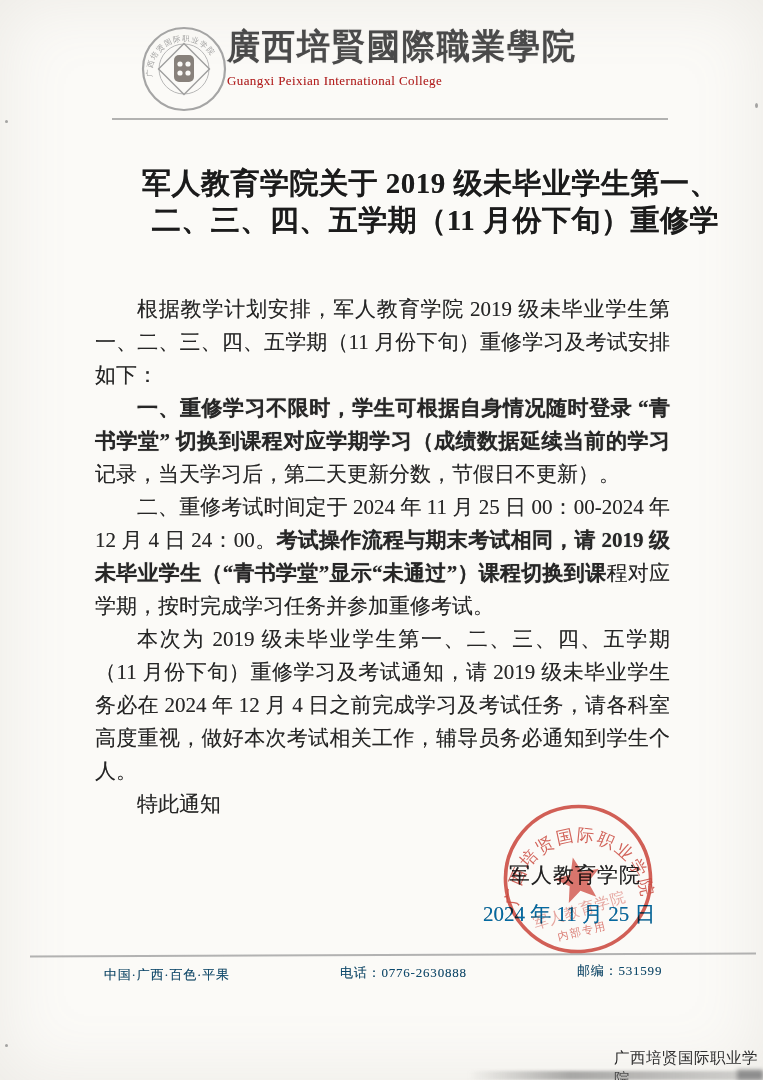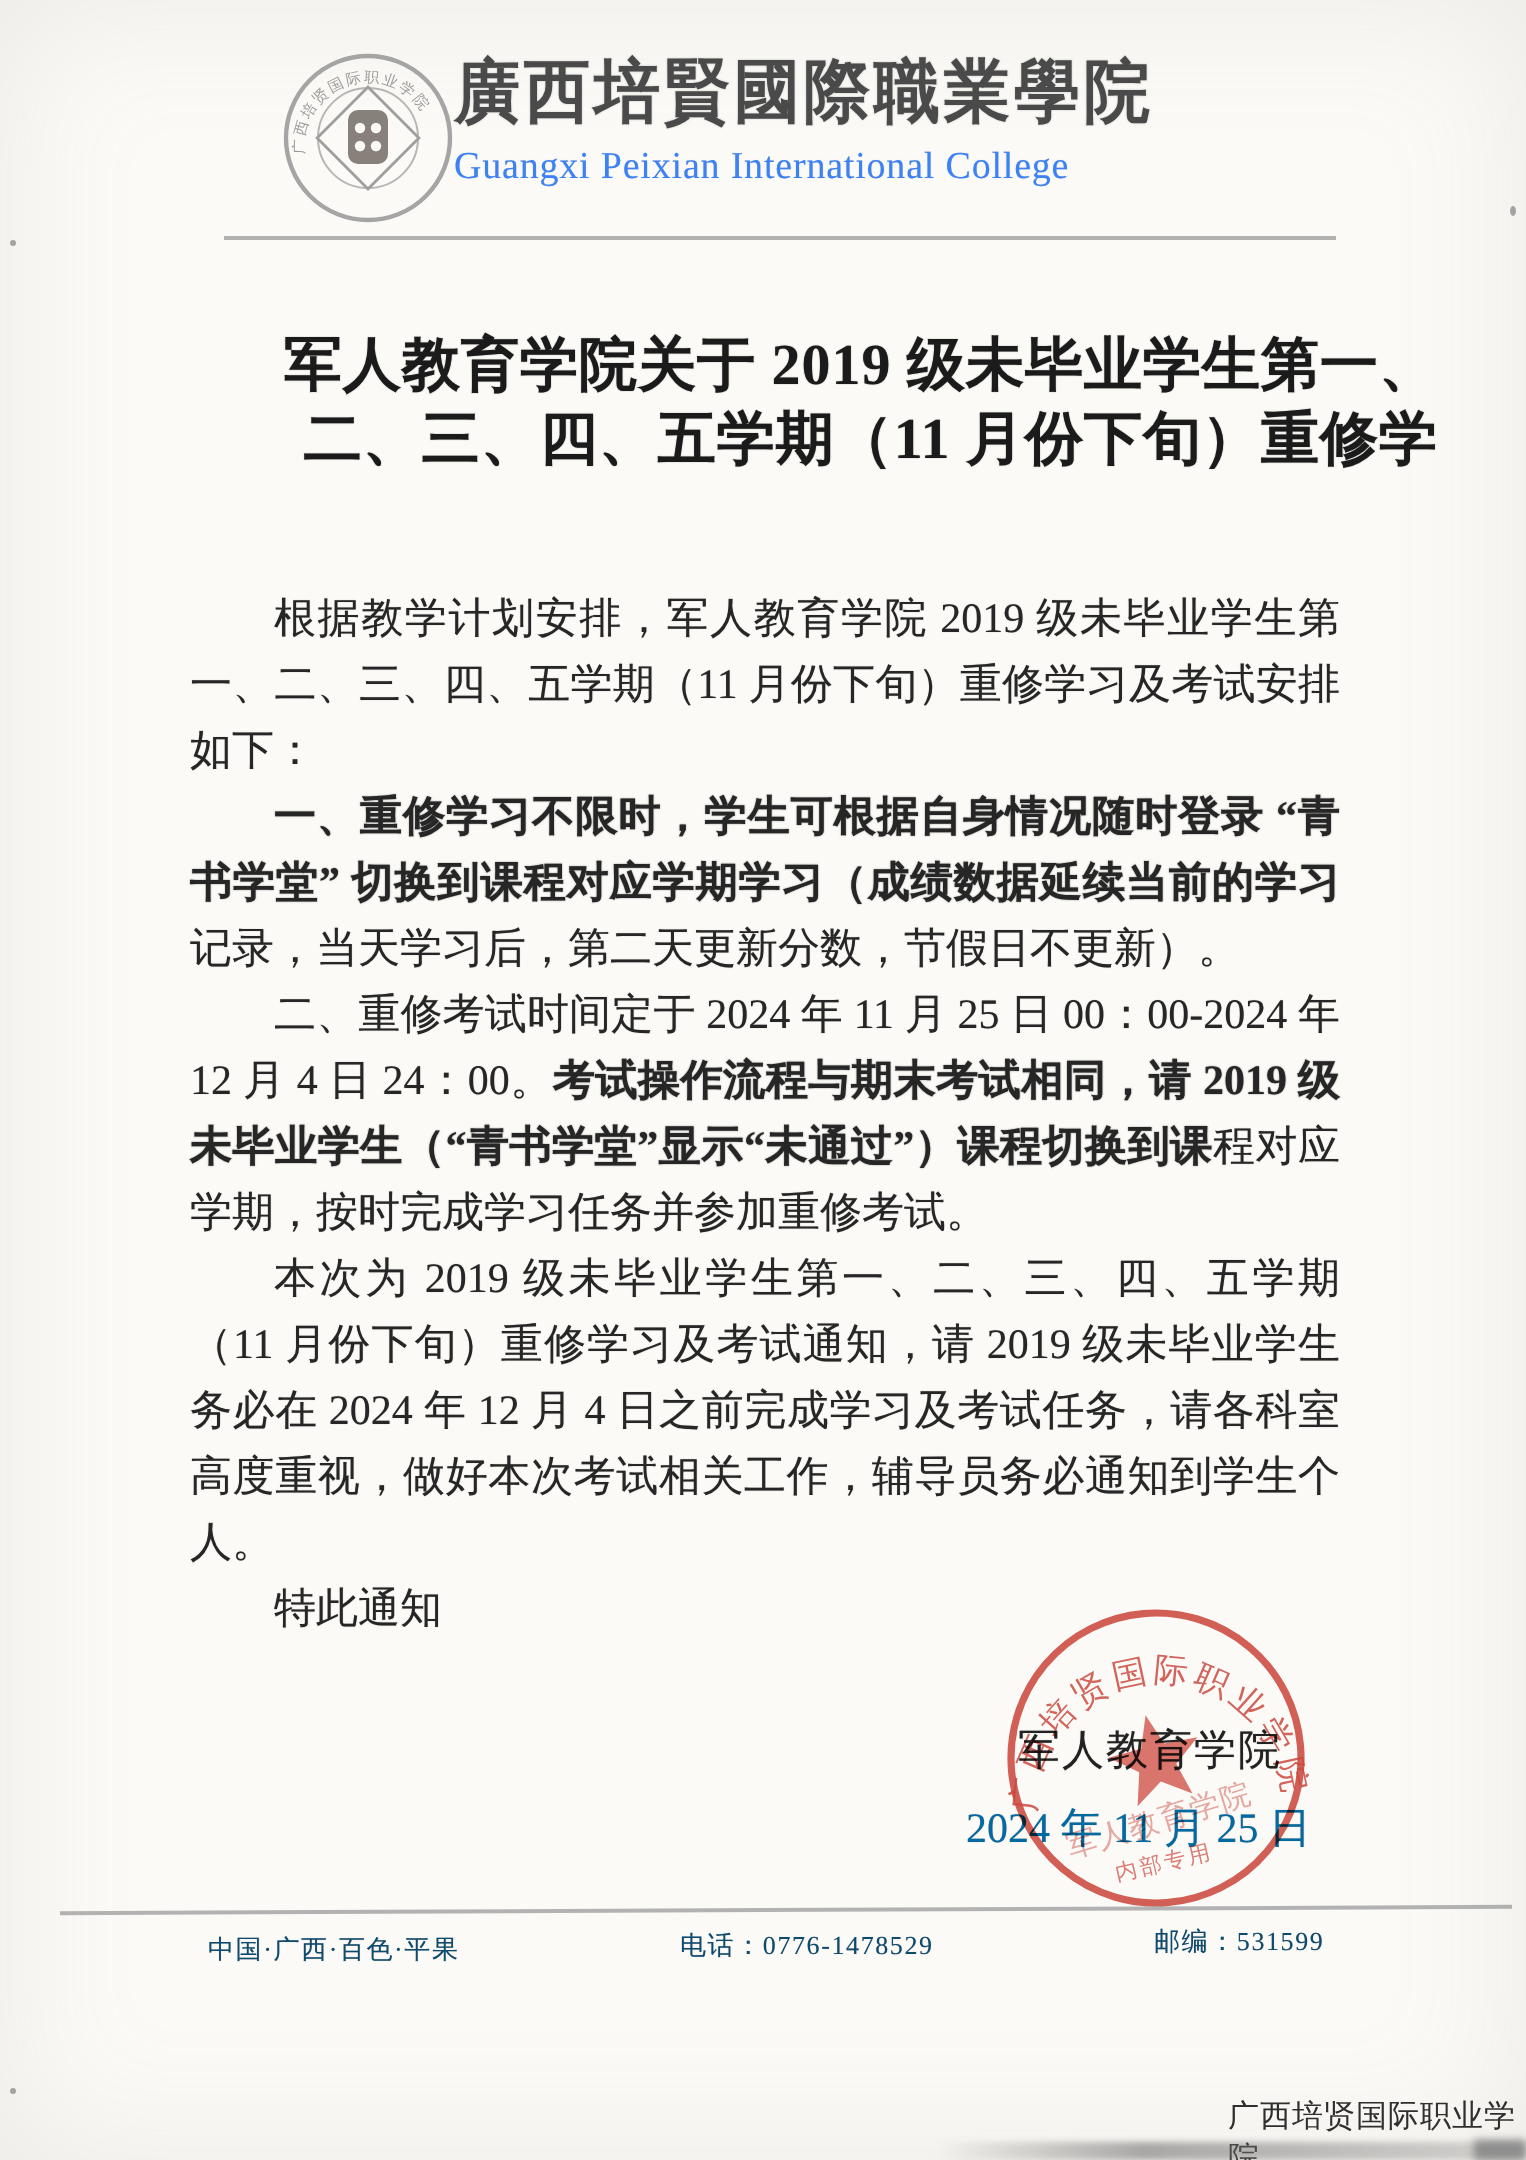--- a/index.html
+++ b/index.html
@@ -16,21 +16,21 @@
   .hdr{position:absolute;top:24px;left:141px;display:flex;align-items:flex-start;}
   .logo{width:86px;height:86px;flex:0 0 auto;margin-top:2px;opacity:.85;}
   .hdr-text{width:360px;}
   .zh{
     font-size:33px;font-weight:700;color:#4a4a4a;letter-spacing:2px;
     white-space:nowrap;transform:scaleY(1.05);
     font-family:"Liberation Serif","DejaVu Serif",serif;
     text-shadow:0 0 1px rgba(80,80,80,.35);
   }
   .en{
-    font-size:19px;color:#3b82f6;margin-top:4px;letter-spacing:.4px;white-space:nowrap;
+    font-size:13px;color:#b91c1c;margin-top:4px;letter-spacing:.4px;white-space:nowrap;
     text-shadow:0 0 .5px rgba(80,80,80,.3);
   }
   .hdr-rule{position:absolute;left:112px;top:118px;width:556px;height:2px;background:#9a9a9a;opacity:.75;}
   
   .title{
     position:absolute;top:149px;left:60px;width:643px;margin:16px;
     text-align:right;font-size:29px;line-height:37px;font-weight:700;color:#1b1b1b;
     letter-spacing:.5px;text-shadow:0 0 .6px rgba(0,0,0,.45);
   }
   .title span{display:block;}
@@ -120,21 +120,21 @@
     <text font-size="17" fill="#c9372c" letter-spacing="2.4" opacity=".85">
       <textPath href="#sealArc" startOffset="2">广西培贤国际职业学院</textPath>
     </text>
     <polygon points="78,56 83.9,71.9 100.8,72.6 87.5,83.1 92.1,99.4 78,90 63.9,99.4 68.5,83.1 55.2,72.6 72.1,71.9" fill="#cf4238" opacity=".8" transform="rotate(-8 78 80)"></polygon>
     <text x="78" y="114" font-size="15" fill="#cf4238" opacity=".5" text-anchor="middle" letter-spacing="1" transform="rotate(-12 78 114)">军人教育学院</text>
     <text x="78" y="134" font-size="11" fill="#cf4238" opacity=".75" text-anchor="middle" letter-spacing="1.5" transform="rotate(-8 78 134)">内部专用</text>
   </svg>
 
   <div class="ft-rule"></div>
   <div class="ft loc">中国·广西·百色·平果</div>
-  <div class="ft phone">电话：0776-1478529</div>
+  <div class="ft phone">电话：0776-2630888</div>
   <div class="ft post">邮编：531599</div>
 
   <div class="wm">广西培贤国际职业学院</div>
   <div class="shadow1"></div>
   <div class="shadow2"></div>
   <div class="speck s1"></div>
   <div class="speck s2"></div>
   <div class="speck s3"></div>
 
 </div>

